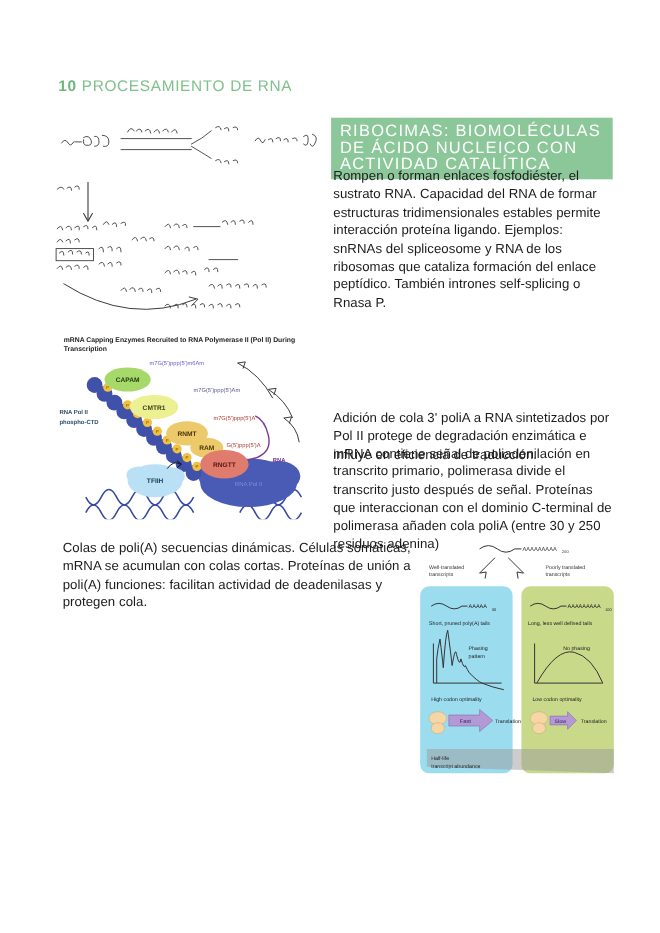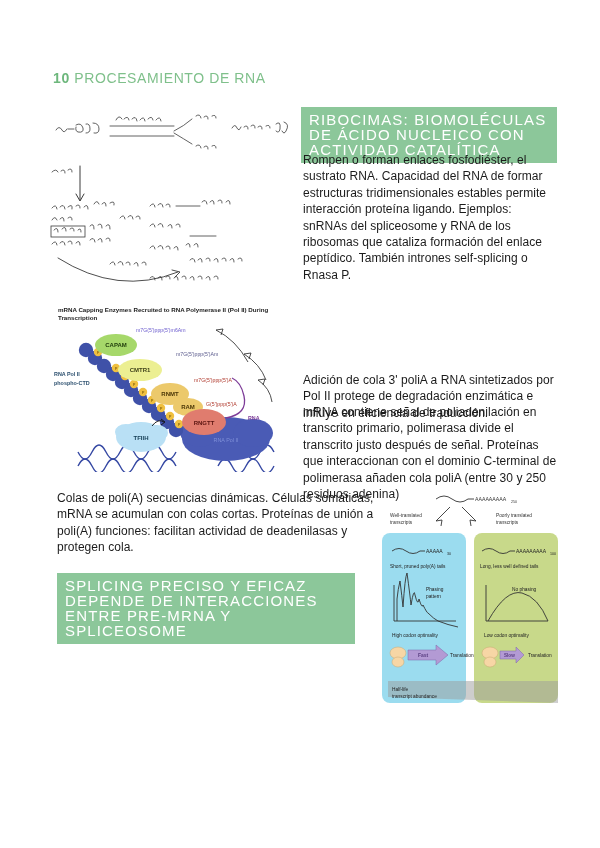--- a/index.html
+++ b/index.html
@@ -257,21 +257,20 @@
         <tspan>G(5')ppp(5')A</tspan>
       </text>
 
       <text x="6" y="76" font-size="5.4" font-weight="700" fill="#2b4f6e">RNA Pol II</text>
       <text x="6" y="85" font-size="5.4" font-weight="700" fill="#2b4f6e">phospho-CTD</text>
     </svg>
   </div>
 
   <div class="para" id="p-colas">Colas de poli(A) secuencias dinámicas. Células somáticas, mRNA se acumulan con colas cortas. Proteínas de unión a poli(A) funciones: facilitan actividad de deadenilasas y protegen cola.</div>
 
-  <div class="sec-head" id="head-splicing">SPLICING PRECISO Y EFICAZ DEPENDE DE INTERACCIONES ENTRE PRE-MRNA Y SPLICEOSOME</div>
 
 
 
   <div class="fig-polya">
     <svg width="185" height="230" viewBox="0 0 185 230" xmlns="http://www.w3.org/2000/svg">
 
       <path d="M58 14 q8 -6 16 0 q8 6 16 0" stroke="#333" stroke-width="0.9" fill="none"></path>
       <path d="M90 14 h6" stroke="#333" stroke-width="0.9" fill="none"></path>
       <text x="97" y="16" font-size="5.2" fill="#333">AAAAAAAAA</text>
       <text x="133" y="18" font-size="3.6" fill="#333">250</text>

